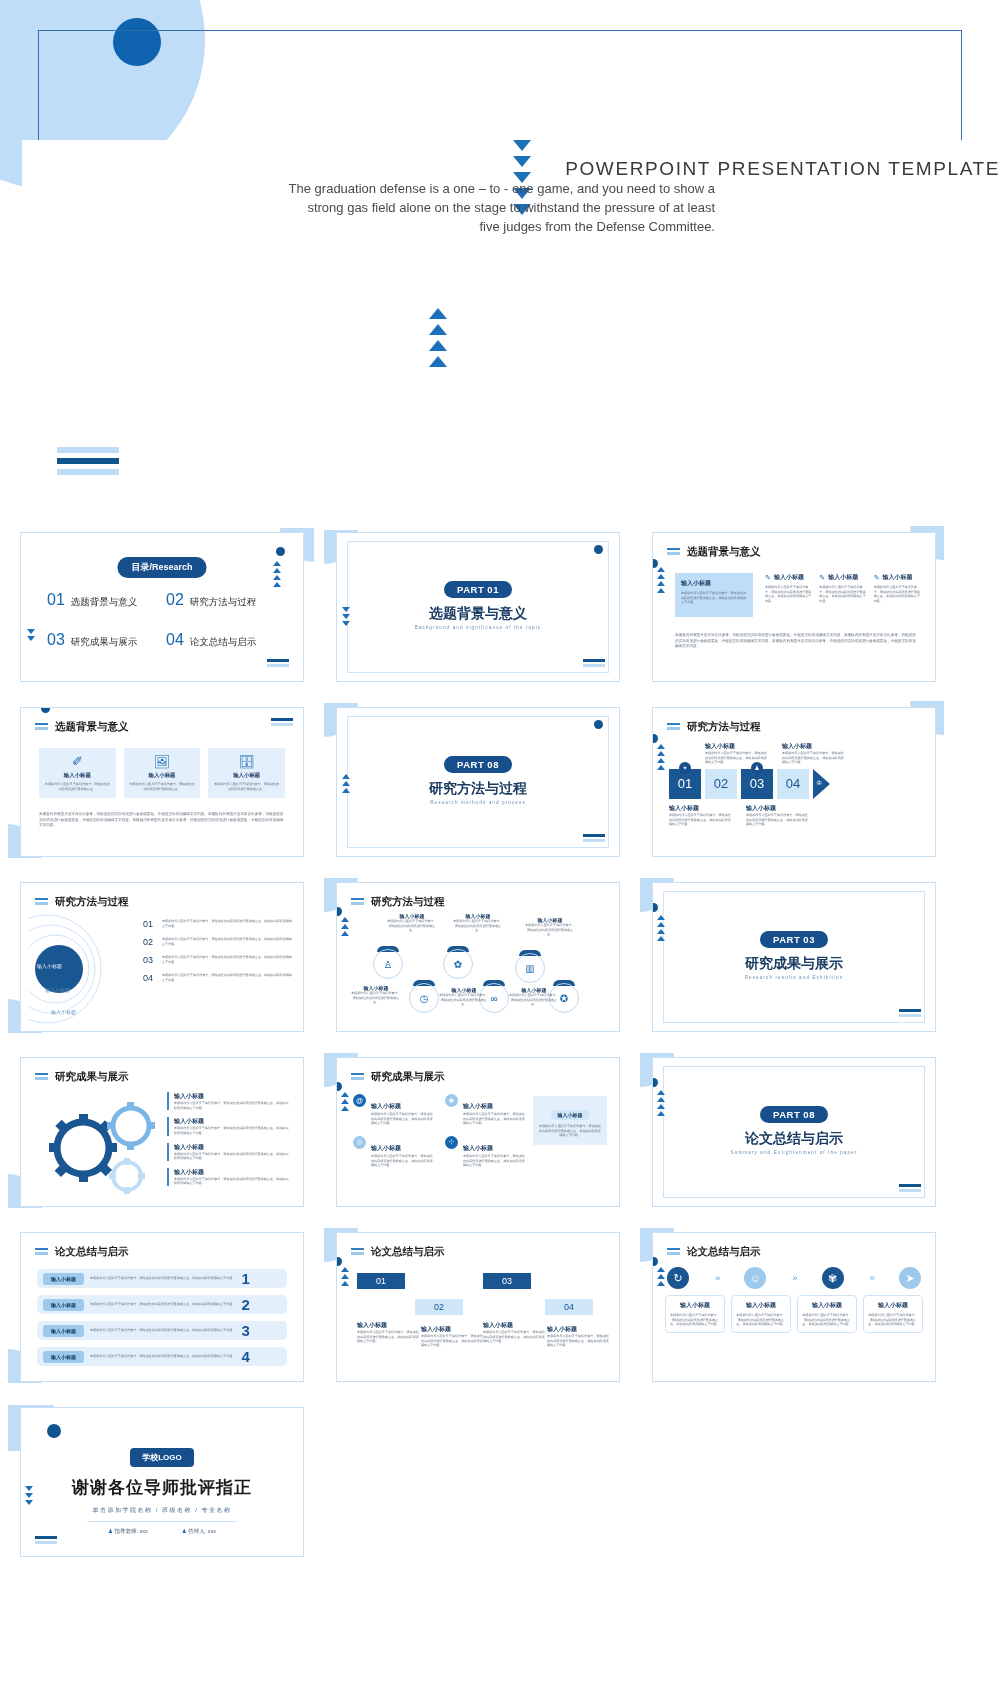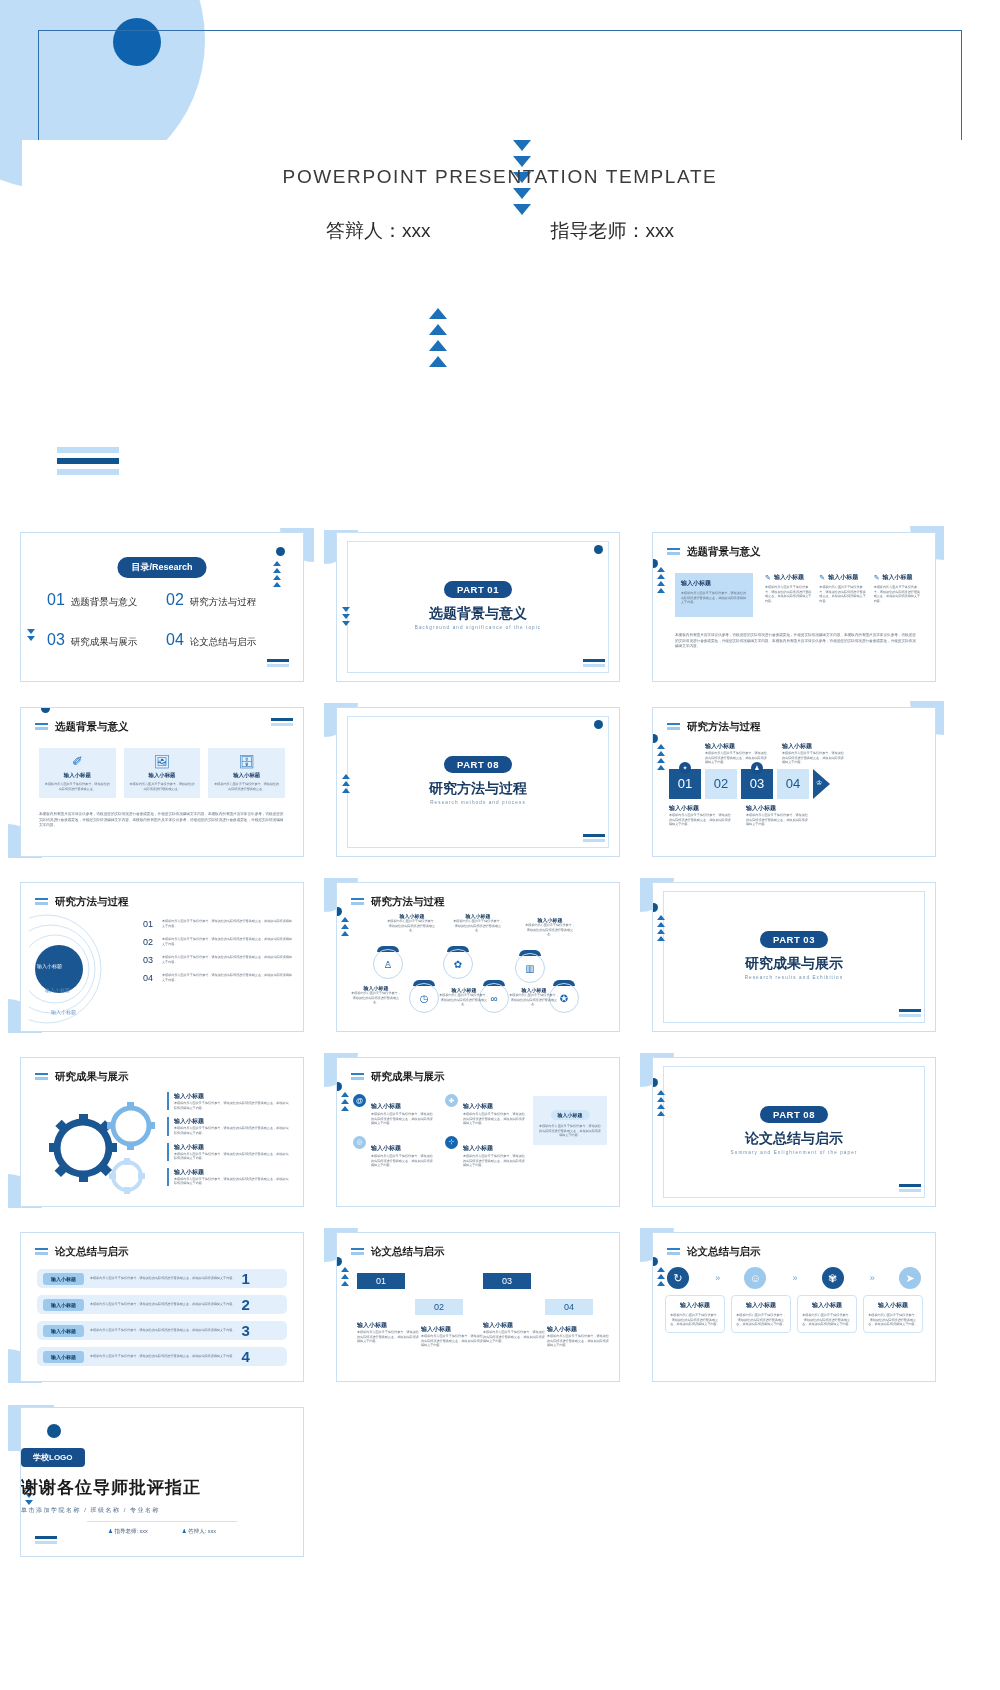--- a/index.html
+++ b/index.html
@@ -13,21 +13,21 @@
   .cover .blob-br{position:absolute;right:-60px;bottom:-110px;width:300px;height:300px;border-radius:50%;background:#bfddf7;}
   .cover .dot-br{position:absolute;right:180px;bottom:70px;width:54px;height:54px;border-radius:50%;background:#0f62ad;}
   .cover .tri-col{position:absolute;display:flex;flex-direction:column;gap:5px;align-items:center;}
   .tri-d{width:0;height:0;border-left:9px solid transparent;border-right:9px solid transparent;border-top:11px solid #1d6fb8;}
   .tri-u{width:0;height:0;border-left:9px solid transparent;border-right:9px solid transparent;border-bottom:11px solid #1d6fb8;}
   .cover .tri-left{left:22px;top:140px;}
   .cover .tri-right{right:60px;top:310px;}
   .cover .bars{position:absolute;left:57px;bottom:40px;width:62px;}
   .cover .bars i{display:block;height:6px;margin-bottom:5px;background:#bfddf7;}
   .cover .bars i.dark{background:#10558f;}
-  .cover .ctext{position:absolute;left:0;right:0;top:158px;text-align:center;margin-top:8px;}
+  .cover .ctext{position:absolute;left:0;right:0;top:158px;text-align:right;}
   .cover .kicker{font-size:19px;letter-spacing:1.6px;color:#3a3a3a;}
   .cover .maintitle{font-size:44px;font-weight:700;color:#1c1c1c;margin:8px 0 10px;letter-spacing:1px;}
   .cover .lead{font-size:13px;line-height:1.45;color:#4a4a4a;width:430px;margin:0 auto;}
   .cover .people{margin-top:30px;display:flex;justify-content:center;gap:120px;font-size:19px;color:#2c2c2c;}
 
   
   .grid{position:absolute;top:524px;left:0;width:1000px;display:flex;flex-wrap:wrap;gap:10px 8px;padding:0 8px;box-sizing:border-box;}
   .cell{position:relative;width:308px;height:165px;}
   .slide{position:absolute;left:12px;top:8px;width:284px;height:150px;background:#fff;border:1px solid #c9dff3;box-sizing:border-box;overflow:hidden;}
   .deco-arc{position:absolute;width:34px;height:34px;background:#bfddf7;}
@@ -135,21 +135,21 @@
   .s14-txt{position:absolute;width:62px;}
 
   
   .s15-top{position:absolute;left:14px;right:14px;top:34px;display:flex;align-items:center;justify-content:space-between;}
   .s15-ci{width:22px;height:22px;border-radius:50%;display:flex;align-items:center;justify-content:center;font-size:11px;color:#fff;}
   .s15-chev{color:#5fa3da;font-size:9px;letter-spacing:-2px;}
   .s15-cards{position:absolute;left:12px;right:12px;top:62px;display:flex;gap:6px;}
   .s15-card{flex:1;border:1px solid #cfe3f6;border-radius:4px;padding:5px 4px;box-sizing:border-box;text-align:center;}
 
   
-  .last{position:absolute;left:0;right:0;top:38px;}
+  .last{position:absolute;left:0;right:0;top:38px;text-align:center;}
   .logo-pill{display:inline-block;background:#174f8c;color:#fff;font-size:8px;font-weight:700;padding:4px 12px;border-radius:4px;}
   .thanks{font-size:17px;font-weight:700;color:#1a1a1a;margin-top:9px;letter-spacing:1px;}
   .thanks-sub{font-size:6px;color:#4a6party;}
   .thanks-sub{font-size:6px;color:#4a6a8c;margin-top:7px;letter-spacing:1.5px;}
   .thanks-line{width:150px;height:1px;background:#cfe3f6;margin:6px auto;}
   .thanks-foot{display:flex;justify-content:center;gap:34px;font-size:5.5px;color:#3f5a77;}
   .thanks-foot span i{color:#1565b0;font-style:normal;}
 </style>
 </head>
 <body>
@@ -176,24 +176,21 @@
   </div>
 
   <div class="bars">
     <i></i>
       <i class="dark"></i>
       <i></i>
   </div>
 
   <div class="ctext">
     <div class="kicker">POWERPOINT PRESENTATION TEMPLATE</div>
-    <div class="people">
-      <span>答辩人：xxx</span>
-      <span>指导老师：xxx</span>
-    </div>
+    <div class="lead">The graduation defense is a one – to - one game, and you need to show a strong gas field alone on the stage to withstand the pressure of at least five judges from the Defense Committee.</div>
   </div>
 </div>
 
 <div class="grid">
 
   <div class="cell">
     <div class="deco-arc tr" style="top:4px;right:2px;"></div>
     <div class="slide">
       <div class="deco-dot" style="right:18px;top:14px;"></div>
       <div class="mini-tri" style="right:22px;top:28px;">

